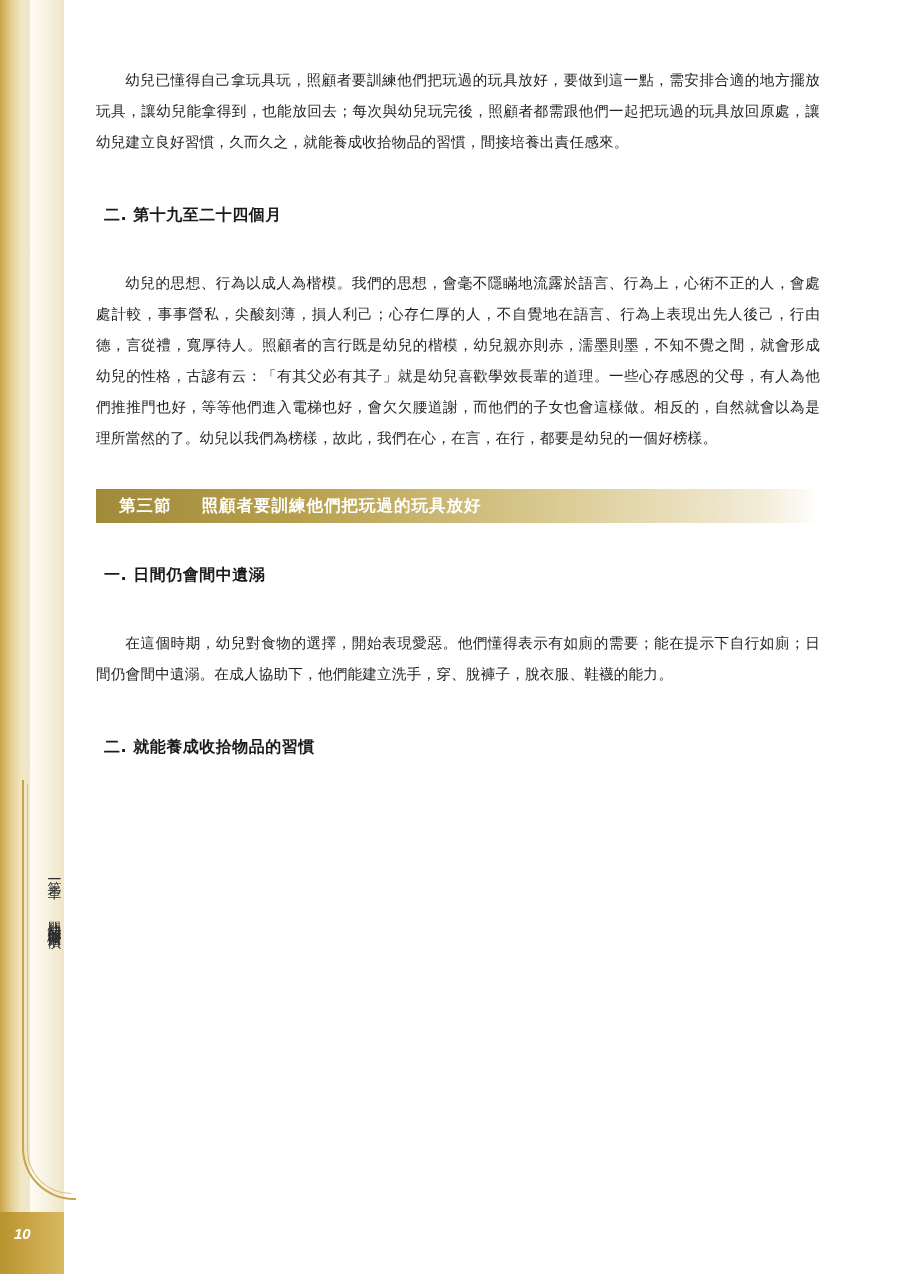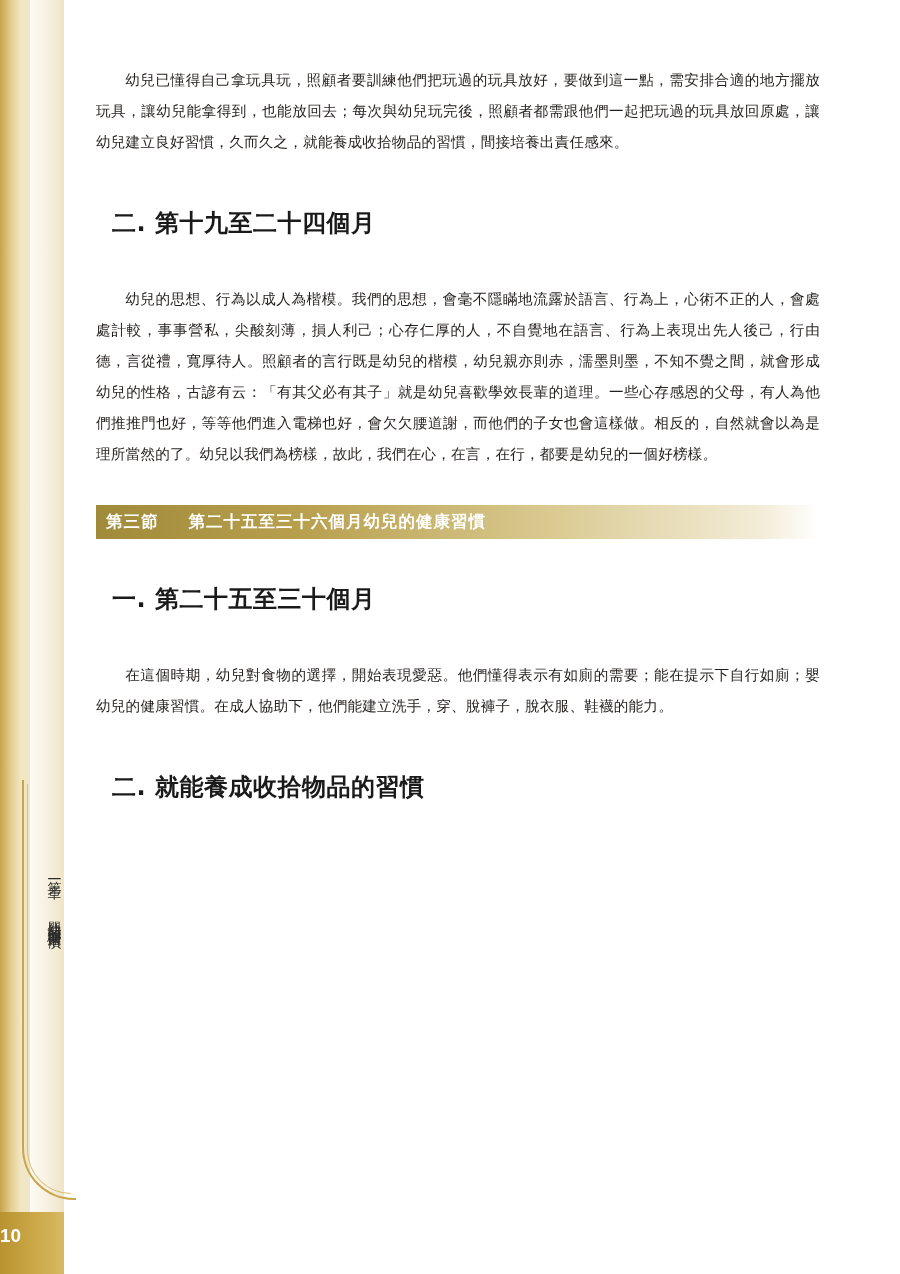--- a/index.html
+++ b/index.html
@@ -79,26 +79,27 @@
   .page-num-block {
     position: absolute;
     left: 0;
     top: 1212px;
     width: 64px;
     height: 62px;
     background: linear-gradient(to right, #b8932f 0%, #caa646 50%, #d8b963 100%);
   }
   .page-num {
     position: absolute;
-    left: 0;
+    left: 14px;
     top: 1225px;
     color: #ffffff;
-    font-size: 19px;
+    font-size: 15px;
     font-weight: bold;
     font-family: "Liberation Sans", sans-serif;
+    font-style: italic;
   }
 
   
   .content {
     position: absolute;
     left: 96px;
     top: 64px;
     width: 724px;
   }
   p.body {
@@ -108,35 +109,35 @@
     color: #231f1d;
     text-align: justify;
     text-indent: 2em;
     font-family: "DejaVu Sans", "Liberation Sans", sans-serif;
     letter-spacing: 0.2px;
   }
   .gap-md { height: 30px; }
   .gap-lg { height: 36px; }
 
   h2.sub {
-    margin: 16px;
-    font-size: 24px;
+    margin: 8px;
+    font-size: 16px;
     line-height: 28px;
     font-weight: bold;
     color: #1a1a1a;
     font-family: "DejaVu Sans", "Liberation Sans", sans-serif;
     letter-spacing: 0.5px;
   }
 
   .section-band {
     display: flex;
     align-items: center;
     height: 34px;
     background: linear-gradient(to right, #a08b3a 0%, #b79f4d 28%, #d9c98f 62%, #f3ecd8 92%, #ffffff 100%);
-    padding-left: 10px;
+    padding-left: 23px;
     box-sizing: border-box;
   }
   .section-band .sec-label {
     font-size: 16.5px;
     font-weight: bold;
     color: #ffffff;
     font-family: "DejaVu Sans", "Liberation Sans", sans-serif;
     letter-spacing: 1px;
   }
   .section-band .sec-title {
@@ -172,28 +173,28 @@
 
     <div class="gap-lg"></div>
     <h2 class="sub">二. 第十九至二十四個月</h2>
     <div class="gap-md"></div>
 
     <p class="body">幼兒的思想、行為以成人為楷模。我們的思想，會毫不隱瞞地流露於語言、行為上，心術不正的人，會處處計較，事事營私，尖酸刻薄，損人利己；心存仁厚的人，不自覺地在語言、行為上表現出先人後己，行由德，言從禮，寬厚待人。照顧者的言行既是幼兒的楷模，幼兒親亦則赤，濡墨則墨，不知不覺之間，就會形成幼兒的性格，古諺有云：「有其父必有其子」就是幼兒喜歡學效長輩的道理。一些心存感恩的父母，有人為他們推推門也好，等等他們進入電梯也好，會欠欠腰道謝，而他們的子女也會這樣做。相反的，自然就會以為是理所當然的了。幼兒以我們為榜樣，故此，我們在心，在言，在行，都要是幼兒的一個好榜樣。</p>
 
     <div class="gap-lg"></div>
     <div class="section-band">
       <span class="sec-label">第三節</span>
-      <span class="sec-title">第二十五至三十六個月幼兒的健康習慣</span>
+      <span class="sec-title">照顧者要訓練他們把玩過的玩具放好</span>
     </div>
 
     <div class="gap-md"></div>
-    <h2 class="sub">一. 第二十五至三十個月</h2>
-    <div class="gap-md"></div>
-
-    <p class="body">在這個時期，幼兒對食物的選擇，開始表現愛惡。他們懂得表示有如廁的需要；能在提示下自行如廁；嬰幼兒的健康習慣。在成人協助下，他們能建立洗手，穿、脫褲子，脫衣服、鞋襪的能力。</p>
+    <h2 class="sub">一. 日間仍會間中遺溺</h2>
+    <div class="gap-md"></div>
+
+    <p class="body">在這個時期，幼兒對食物的選擇，開始表現愛惡。他們懂得表示有如廁的需要；能在提示下自行如廁；日間仍會間中遺溺。在成人協助下，他們能建立洗手，穿、脫褲子，脫衣服、鞋襪的能力。</p>
 
     <div class="gap-lg"></div>
     <h2 class="sub">二. 就能養成收拾物品的習慣</h2>
     <div class="gap-md"></div>
 
 
     <div class="gap-md"></div>
 
 
   </div>

